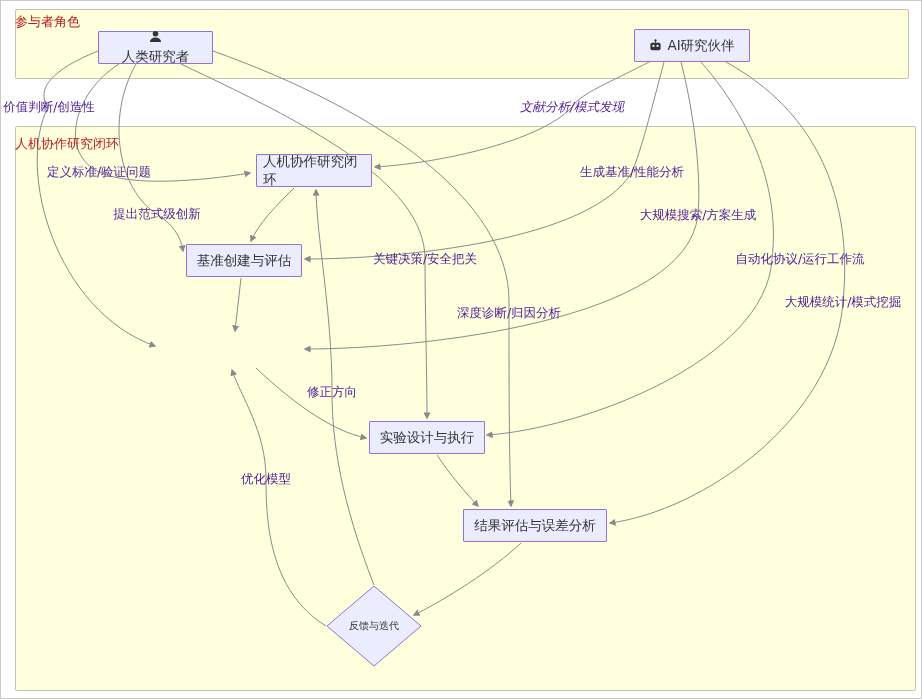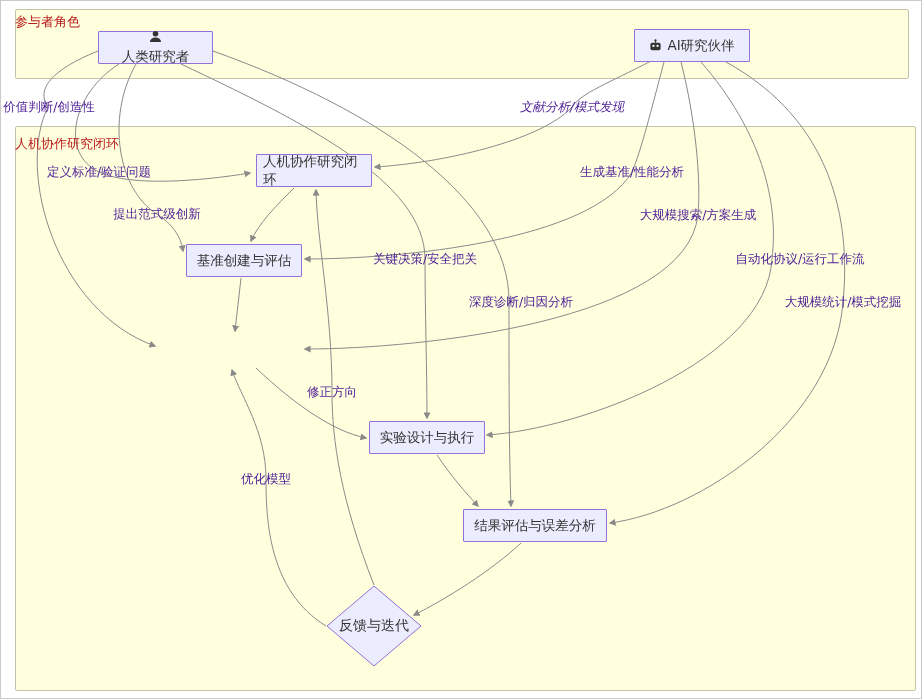--- a/index.html
+++ b/index.html
@@ -19,21 +19,21 @@
   .edges{position:absolute;left:0;top:0;z-index:1;pointer-events:none;}
   .node{
     position:absolute;z-index:3;background:#ECECFF;border:1px solid #9370DB;
     border-radius:1px;box-sizing:border-box;display:flex;align-items:center;
     justify-content:center;gap:5px;font-size:13.5px;color:#333;padding:0 6px;
   }
   .icon{display:inline-flex;flex:0 0 auto;}
   .diamond-wrap{position:absolute;z-index:3;}
   .diamond-label{
     position:absolute;left:0;top:0;width:100%;height:100%;
-    display:flex;align-items:center;justify-content:center;font-size:14px;color:#333;
+    display:flex;align-items:center;justify-content:center;font-size:10px;color:#333;
   }
   .edge-label{
     position:absolute;z-index:4;transform:translate(-50%,-50%);
     font-size:12.5px;color:#4c1d95;white-space:nowrap;
   }
 </style>
 </head>
 <body>
 
 <div class="canvas">
@@ -120,17 +120,17 @@
 
   <span class="edge-label" style="left:48px;top:106px;">价值判断/创造性</span>
   <span class="edge-label" style="left:571px;top:106px;font-style:italic;">文献分析/模式发现</span>
   <span class="edge-label" style="left:98px;top:171px;">定义标准/验证问题</span>
   <span class="edge-label" style="left:156px;top:213px;">提出范式级创新</span>
   <span class="edge-label" style="left:631px;top:171px;">生成基准/性能分析</span>
   <span class="edge-label" style="left:697px;top:214px;">大规模搜索/方案生成</span>
   <span class="edge-label" style="left:799px;top:258px;">自动化协议/运行工作流</span>
   <span class="edge-label" style="left:842px;top:301px;">大规模统计/模式挖掘</span>
   <span class="edge-label" style="left:424px;top:258px;">关键决策/安全把关</span>
-  <span class="edge-label" style="left:508px;top:301px;margin-left:12px;">深度诊断/归因分析</span>
+  <span class="edge-label" style="left:508px;top:312px;">深度诊断/归因分析</span>
   <span class="edge-label" style="left:331px;top:391px;">修正方向</span>
   <span class="edge-label" style="left:265px;top:478px;">优化模型</span>
 
 </div>
 
 </body></html>

